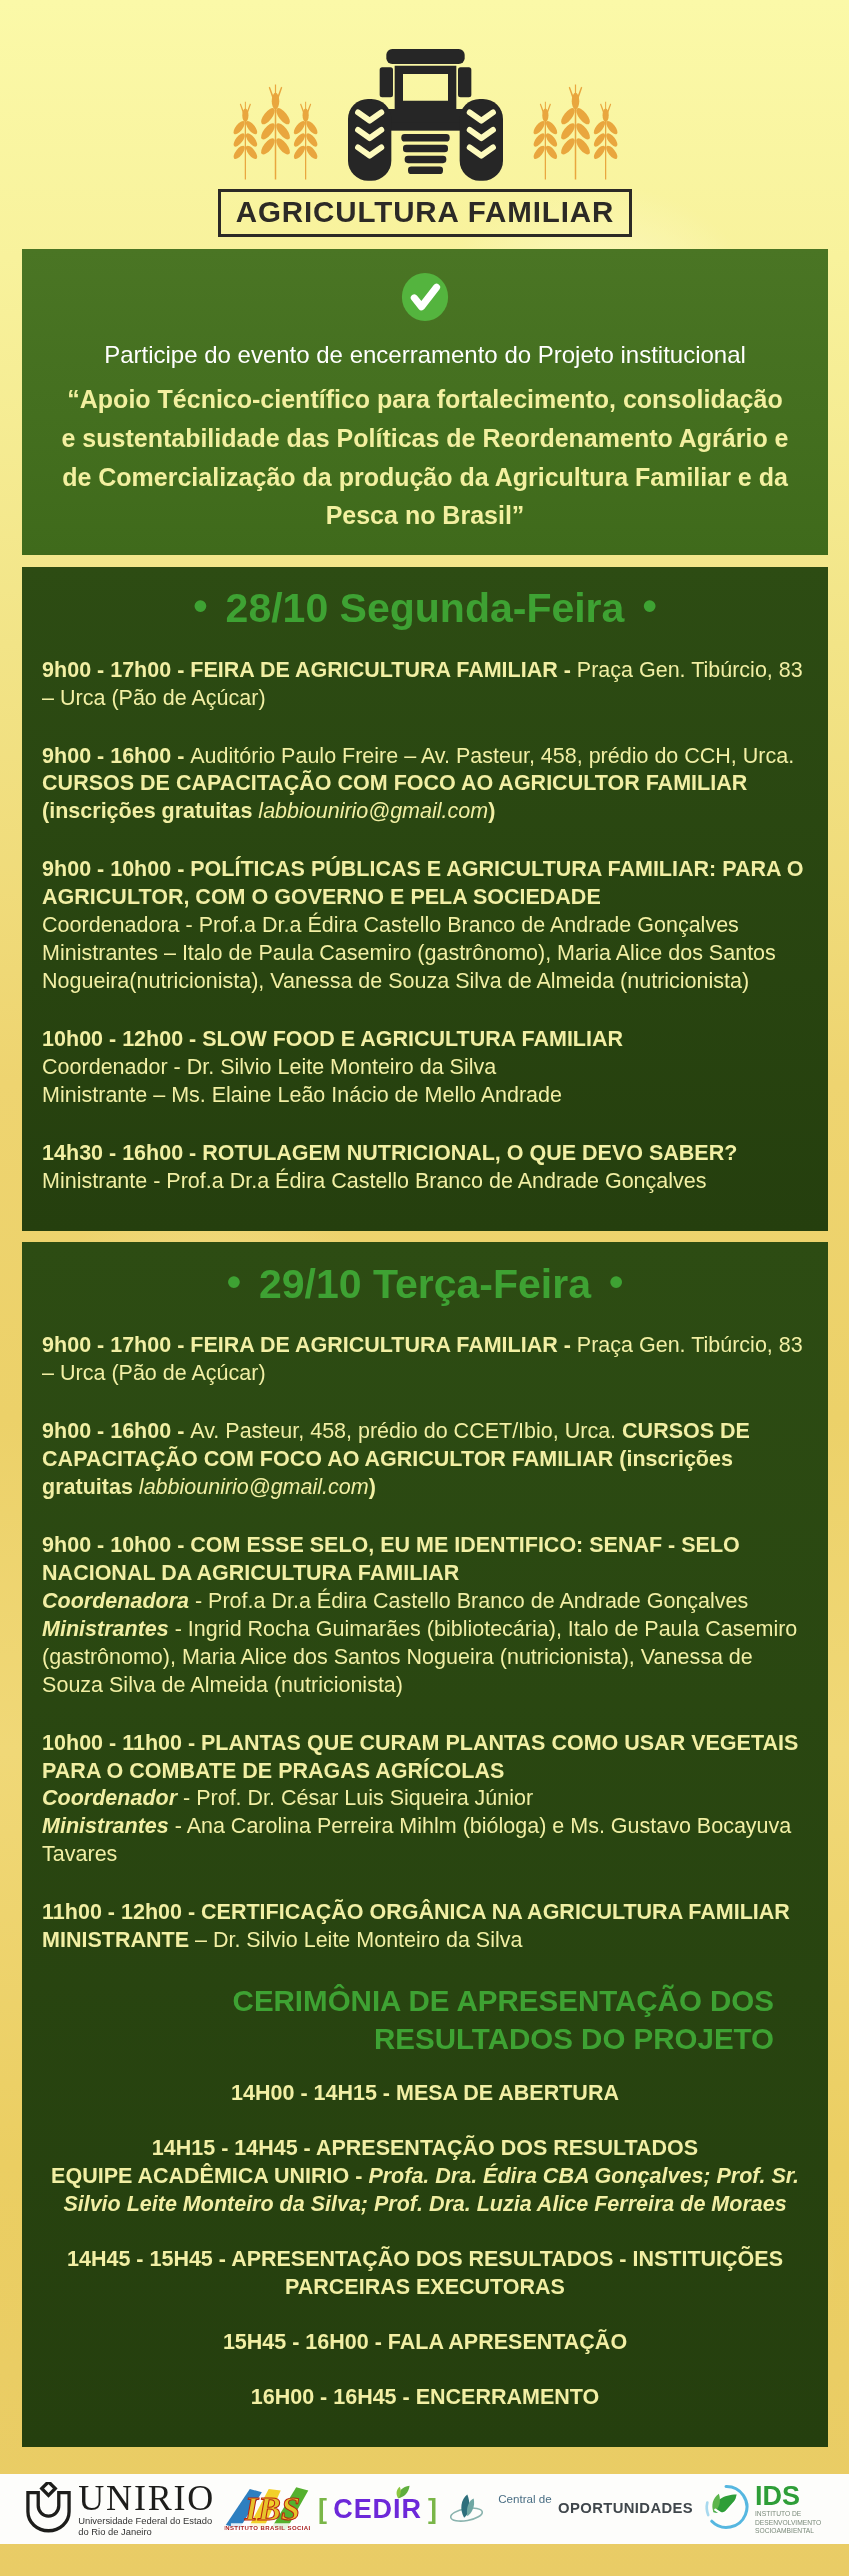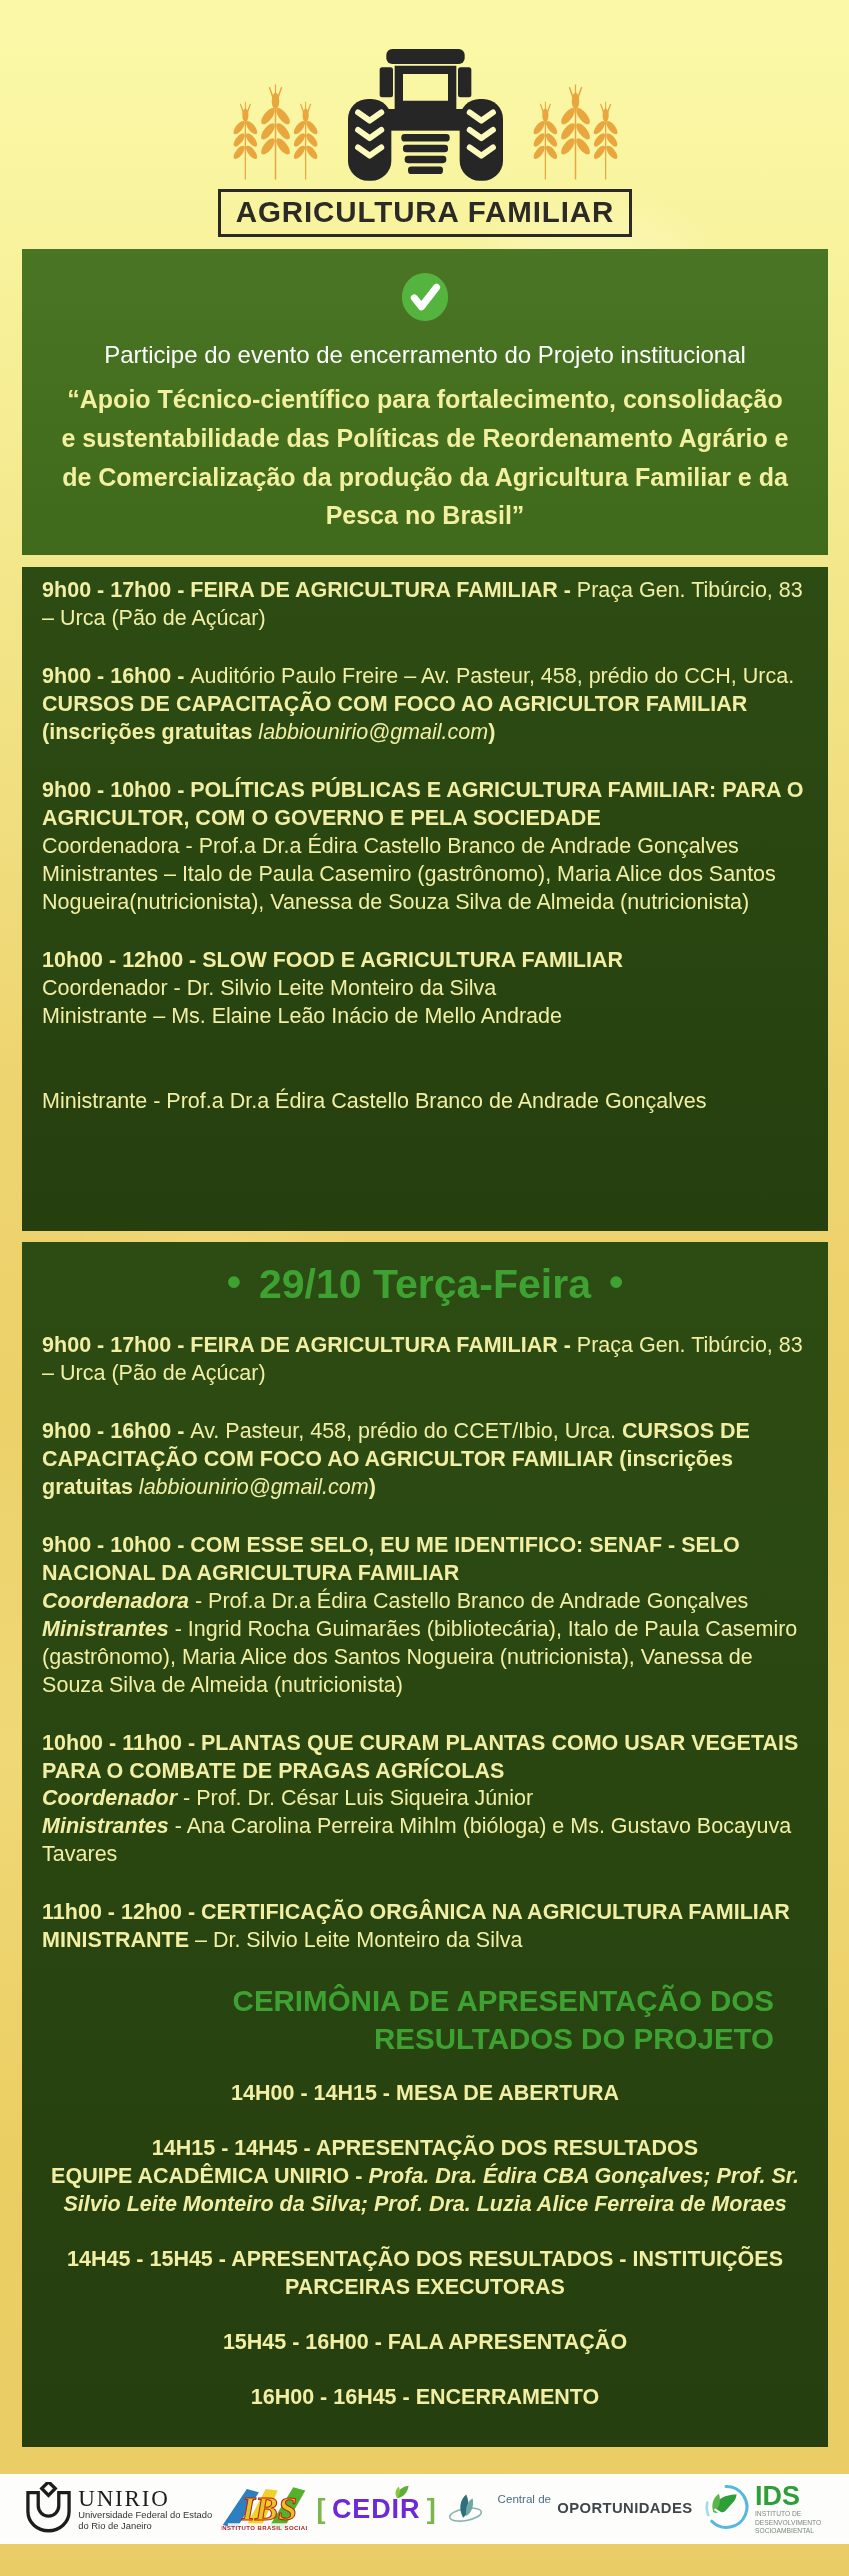--- a/index.html
+++ b/index.html
@@ -46,21 +46,21 @@
   }
   .ceremony-list{text-align:center;color:#f2efa4;font-size:21.5px;line-height:1.3;}
   .ceremony-list .sched-item{margin-bottom:27px;}
   
   .footer-gap-top{height:27px;}
   .footer-strip{
     height:70px;background:#fdfdfb;display:flex;align-items:center;justify-content:space-between;
     padding:0 25px;box-sizing:border-box;
   }
   .flogo{display:flex;align-items:center;gap:6.3px;}
-  .unirio-text .u-name{font-family:"Liberation Serif","DejaVu Serif",serif;font-size:23px;letter-spacing:1.8px;color:#1d1d1b;line-height:1;}
+  .unirio-text .u-name{font-family:"Liberation Serif","DejaVu Serif",serif;font-size:36px;letter-spacing:1.8px;color:#1d1d1b;line-height:1;}
   .unirio-text .u-sub{font-size:9.4px;color:#333;line-height:1.15;max-width:134px;}
   .cedir{position:relative;font-weight:800;font-size:27px;line-height:1;}
   .cedir .bracket{color:#7ab648;font-weight:700;}
   .cedir .cedir-name{color:#6d28d9;letter-spacing:0.9px;}
   .cedir svg{position:absolute;top:-11.6px;right:23px;}
   .central{display:flex;flex-direction:row;align-items:center;line-height:1.05;}
   .central .c-line1{font-size:11.6px;color:#4a6e84;align-self:flex-start;margin-left:5.4px;}
   .central .c-line2{font-size:14.8px;font-weight:700;color:#3f464b;letter-spacing:0.4px;}
   .ids{display:flex;align-items:flex-start;gap:5.4px;}
   .ids .ids-name{font-weight:800;font-size:27px;color:#2e9e38;line-height:1;}
@@ -141,26 +141,27 @@
         </svg>
       </span>
     </div>
     <p class="kicker">Participe do evento de encerramento do Projeto institucional</p>
     <p class="quote">“Apoio Técnico-científico para fortalecimento, consolidação e sustentabilidade das Políticas de Reordenamento Agrário e de Comercialização da produção da Agricultura Familiar e da Pesca no Brasil”</p>
   </section>
 
   <div class="gap"></div>
 
   <section class="panel day-panel first">
+    <h2 class="day-title"><span class="dot">•</span><span>28/10 Segunda-Feira</span><span class="dot">•</span></h2>
     <div class="sched-list">
         <div class="sched-item"><span class="sg-b">9h00 - 17h00 - FEIRA DE AGRICULTURA FAMILIAR - </span><span class="sg-r">Praça Gen. Tibúrcio, 83 – Urca (Pão de Açúcar)</span></div>
         <div class="sched-item"><span class="sg-b">9h00 - 16h00 - </span><span class="sg-r">Auditório Paulo Freire – Av. Pasteur, 458, prédio do CCH, Urca. </span><span class="sg-b">CURSOS DE CAPACITAÇÃO COM FOCO AO AGRICULTOR FAMILIAR (inscrições gratuitas </span><span class="sg-i">labbiounirio@gmail.com</span><span class="sg-b">)</span></div>
         <div class="sched-item"><span class="sg-b">9h00 - 10h00 - POLÍTICAS PÚBLICAS E AGRICULTURA FAMILIAR: PARA O AGRICULTOR, COM O GOVERNO E PELA SOCIEDADE</span><br><span class="sg-r">Coordenadora - Prof.a Dr.a Édira Castello Branco de Andrade Gonçalves</span><br><span class="sg-r">Ministrantes – Italo de Paula Casemiro (gastrônomo), Maria Alice dos Santos Nogueira(nutricionista), Vanessa de Souza Silva de Almeida (nutricionista)</span></div>
         <div class="sched-item"><span class="sg-b">10h00 - 12h00 - SLOW FOOD E AGRICULTURA FAMILIAR</span><br><span class="sg-r">Coordenador - Dr. Silvio Leite Monteiro da Silva</span><br><span class="sg-r">Ministrante – Ms. Elaine Leão Inácio de Mello Andrade</span></div>
-        <div class="sched-item"><br><span class="sg-r">Ministrante - Prof.a Dr.a Édira Castello Branco de Andrade Gonçalves</span></div>
+        <div class="sched-item"><span class="sg-b">14h30 - 16h00 - ROTULAGEM NUTRICIONAL, O QUE DEVO SABER?</span><br><span class="sg-r">Ministrante - Prof.a Dr.a Édira Castello Branco de Andrade Gonçalves</span></div>
       </div>
   </section>
 
   <div class="gap"></div>
 
   <section class="panel day-panel second">
     <h2 class="day-title"><span class="dot">•</span><span>29/10 Terça-Feira</span><span class="dot">•</span></h2>
     <div class="sched-list">
         <div class="sched-item"><span class="sg-b">9h00 - 17h00 - FEIRA DE AGRICULTURA FAMILIAR - </span><span class="sg-r">Praça Gen. Tibúrcio, 83 – Urca (Pão de Açúcar)</span></div>
         <div class="sched-item"><span class="sg-b">9h00 - 16h00 - </span><span class="sg-r">Av. Pasteur, 458, prédio do CCET/Ibio, Urca. </span><span class="sg-b">CURSOS DE CAPACITAÇÃO COM FOCO AO AGRICULTOR FAMILIAR (inscrições gratuitas </span><span class="sg-i">labbiounirio@gmail.com</span><span class="sg-b">)</span></div>

